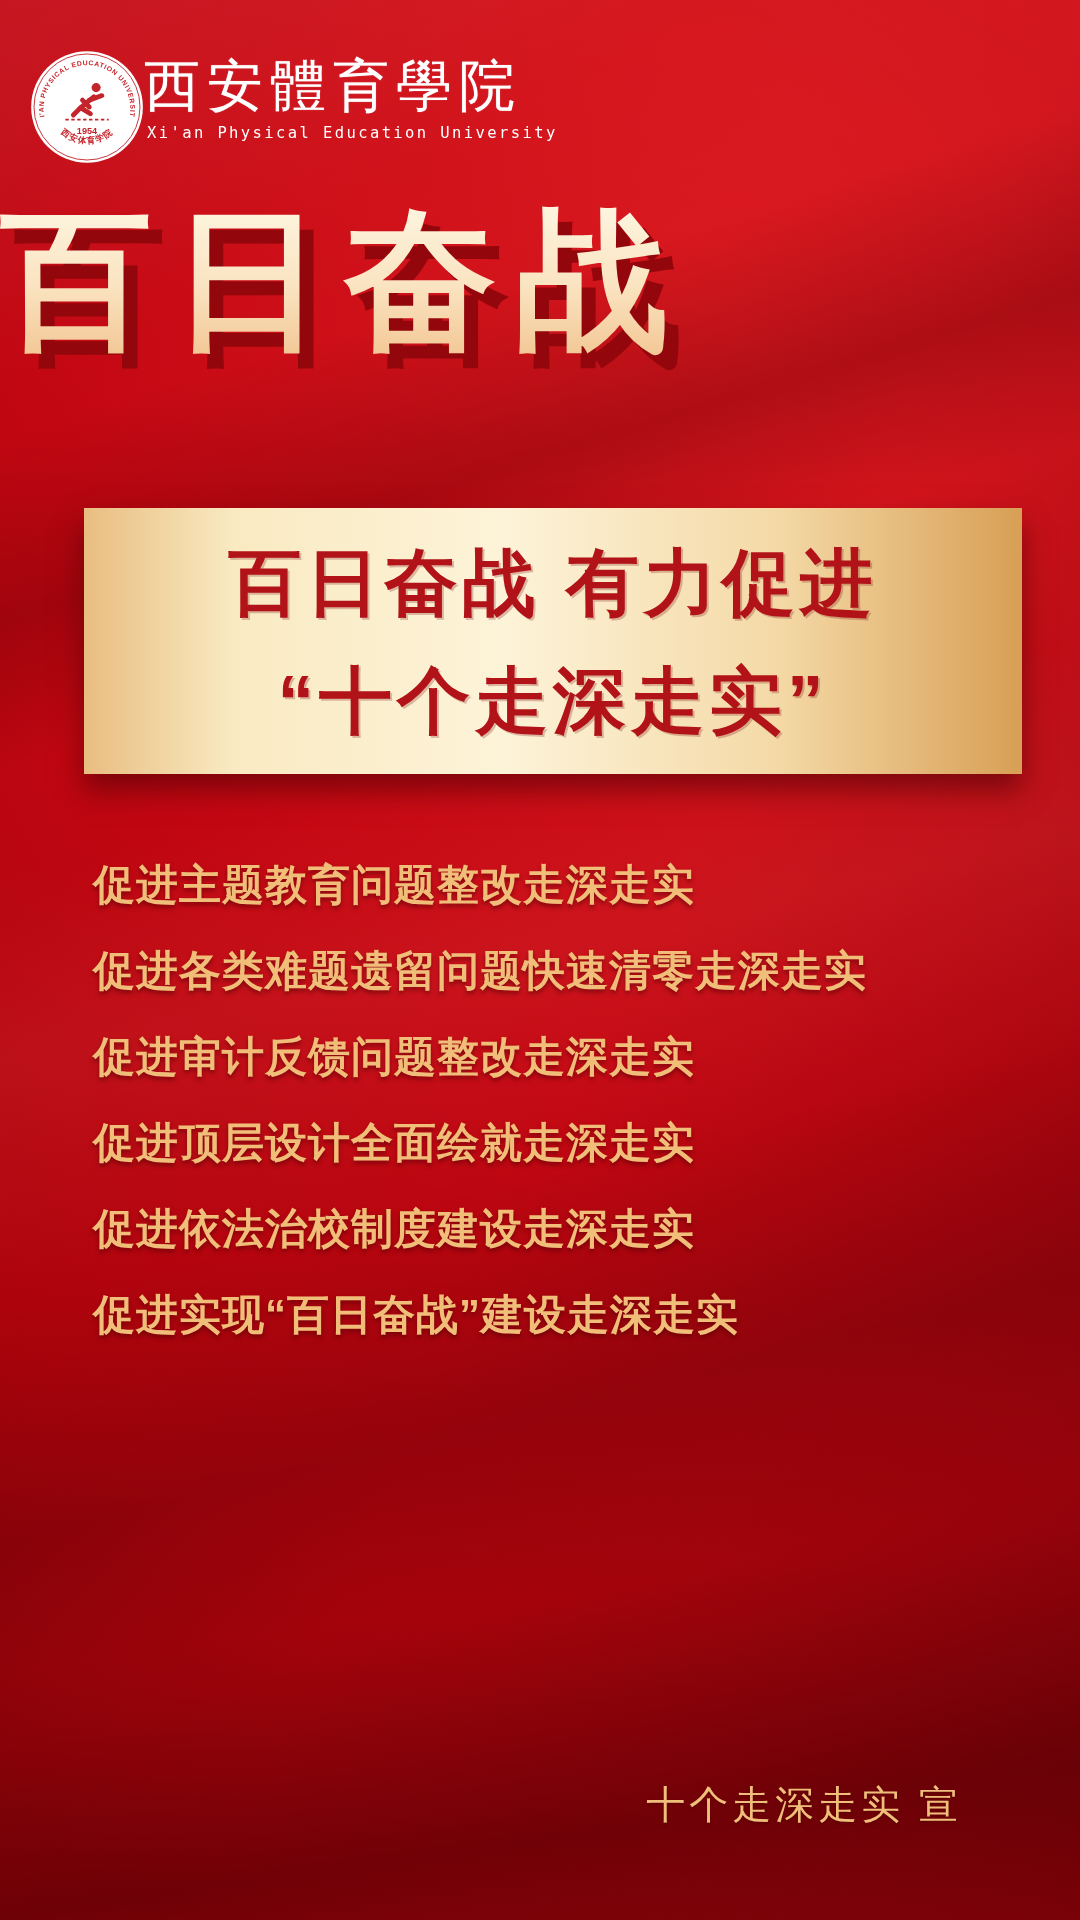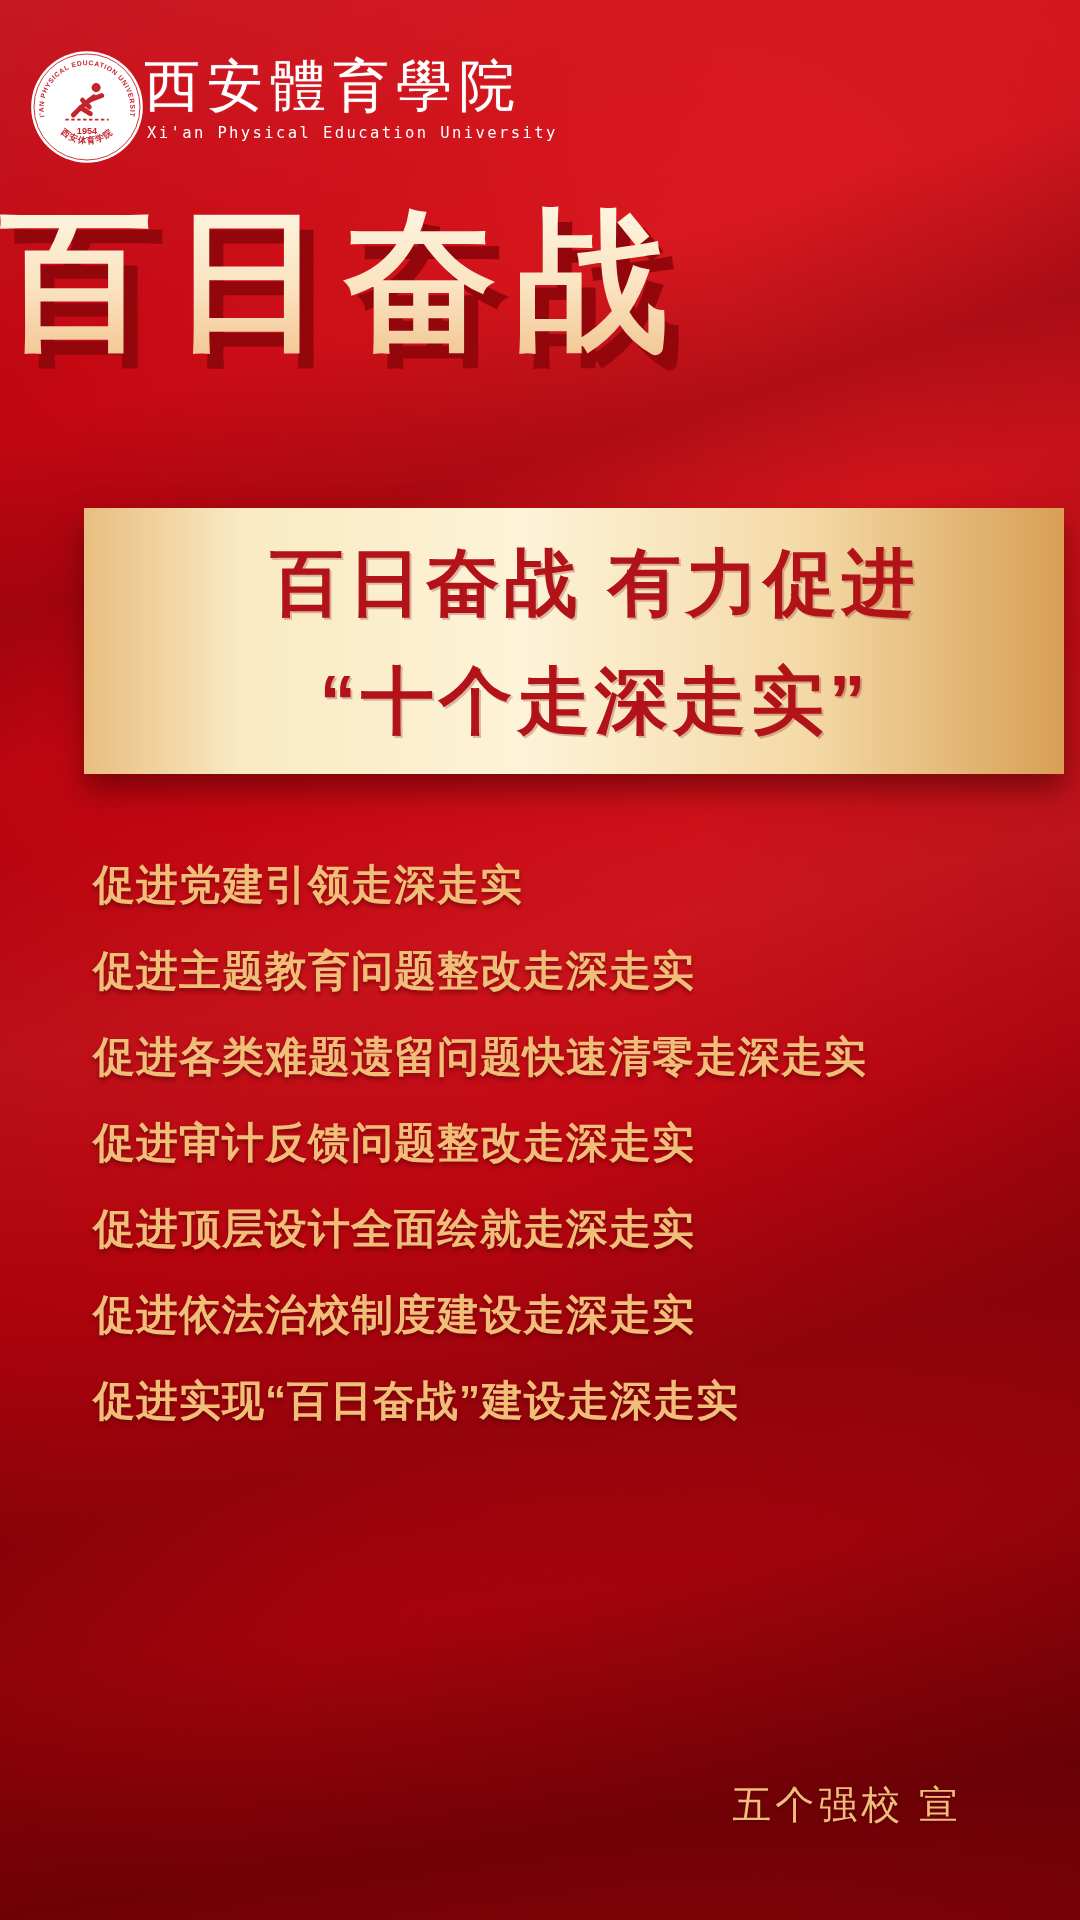--- a/index.html
+++ b/index.html
@@ -50,21 +50,21 @@
   .main-title .t-face{
     position:relative;
     background:linear-gradient(180deg,#fdf5e0 0%,#fae3c0 55%,#f3c795 100%);
     -webkit-background-clip:text;background-clip:text;color:transparent;}
 
   
   .banner{
     position:absolute;left:84px;top:508px;width:938px;height:266px;
     background:linear-gradient(90deg,#e9bd80 0%,#f9eac2 16%,#fdf3d8 45%,#f4d9a6 74%,#d89f55 100%);
     box-shadow:0 16px 26px rgba(70,0,4,.55);
-    display:flex;flex-direction:column;align-items:center;justify-content:center;gap:45px;padding-left:42px;
+    display:flex;flex-direction:column;align-items:center;justify-content:center;gap:45px;
   }
   .banner .bl{
     color:#b11318;font-weight:900;font-size:73px;line-height:1;letter-spacing:5px;
     white-space:nowrap;text-shadow:2px 2px 0 rgba(120,6,10,.25);
   }
 
   
   .list{position:absolute;left:93px;top:842px;right:20px;}
   .item{
     height:86px;display:flex;align-items:center;
@@ -121,22 +121,21 @@
   <div class="t-shadow">百日奋战</div>
   <div class="t-face">百日奋战</div>
 </div>
 
 <div class="banner">
   <div class="bl">百日奋战 有力促进</div>
   <div class="bl">“十个走深走实”</div>
 </div>
 
 <div class="list">
-  <div class="item">促进党建引领走深走实</div>
   <div class="item">促进主题教育问题整改走深走实</div>
   <div class="item">促进各类难题遗留问题快速清零走深走实</div>
   <div class="item">促进审计反馈问题整改走深走实</div>
   <div class="item">促进顶层设计全面绘就走深走实</div>
   <div class="item">促进依法治校制度建设走深走实</div>
   <div class="item">促进实现“百日奋战”建设走深走实</div>
 </div>
 
-<div class="credit">五个强校 宣</div>
+<div class="credit">十个走深走实 宣</div>
 
 </body></html>

